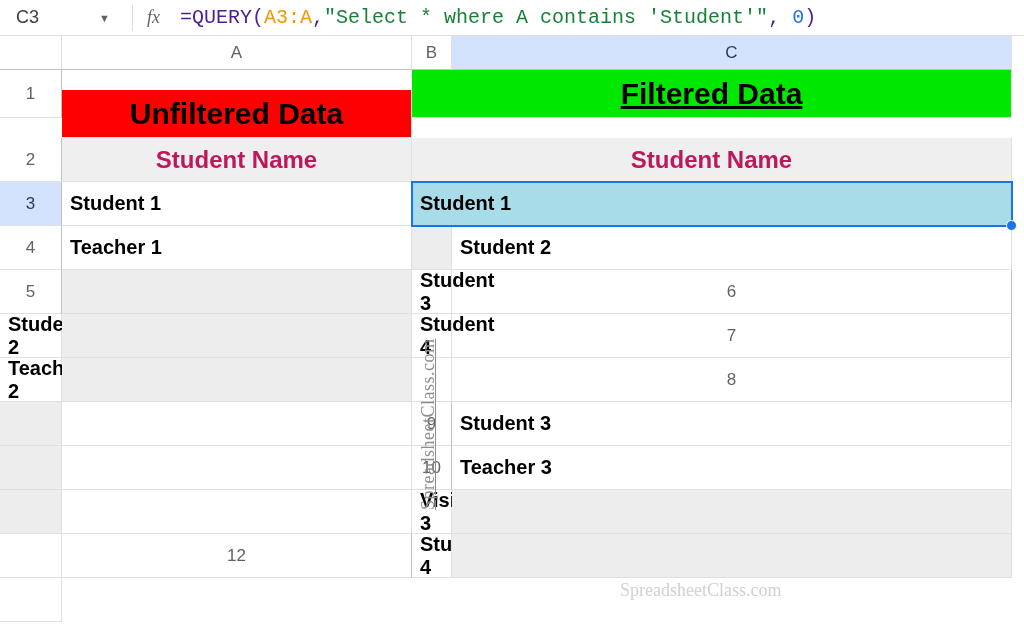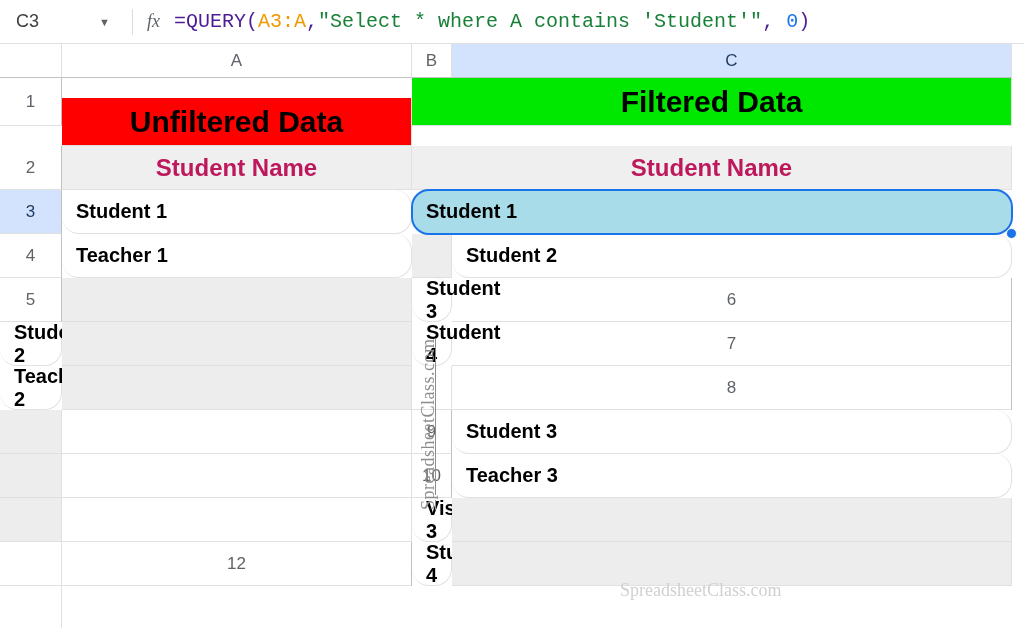--- a/index.html
+++ b/index.html
@@ -7,21 +7,21 @@
     font-family: Arial, sans-serif;
     background: #fff;
     width: 1024px;
     height: 628px;
     overflow: hidden;
     position: relative;
   }
   .formula-bar {
     display: flex;
     align-items: center;
-    height: 44px;
+    height: 36px;
     border-bottom: 1px solid #e0e0e0;
     padding: 0 8px;
     background: #fff;
   }
   .cell-ref {
     width: 110px;
     font-size: 18px;
     color: #3c4043;
     padding: 4px 8px;
     display: flex;
@@ -36,21 +36,21 @@
     width: 1px;
     height: 26px;
     background: #dadce0;
     margin: 0 14px;
   }
   .fx-label {
     font-style: italic;
     font-family: Georgia, serif;
     color: #5f6368;
     font-size: 18px;
-    margin-right: 14px;
+    margin-right: 20px;
   }
   .formula-input {
     flex: 1;
     font-family: "Consolas","Courier New", monospace;
     font-size: 20px;
     color: #202124;
     display: flex;
     align-items: center;
     white-space: pre;
   }
@@ -112,34 +112,34 @@
     font-size: 30px;
     justify-content: center;
     margin-top: 20px;
   }
   .title-green {
     background: #00e800;
     color: #000;
     font-weight: bold;
     font-size: 30px;
     justify-content: center;
+    text-decoration: underline;
   }
   .subhead {
     background: #efefef;
     color: #be185d;
     font-weight: bold;
     font-size: 24px;
     justify-content: center;
   }
   .data {
     color: #000;
     font-weight: bold;
     font-size: 20px;
-    padding-left: 14px;
-    border-radius: 17px;
+    padding-left: 8px;
   }
   .gray-col {
     background: #ededed;
   }
   .c-merge {
     grid-column: 3 / span 2;
   }
   .selected-cell {
     background: #a8dce8;
     outline: 2px solid #1a73e8;

